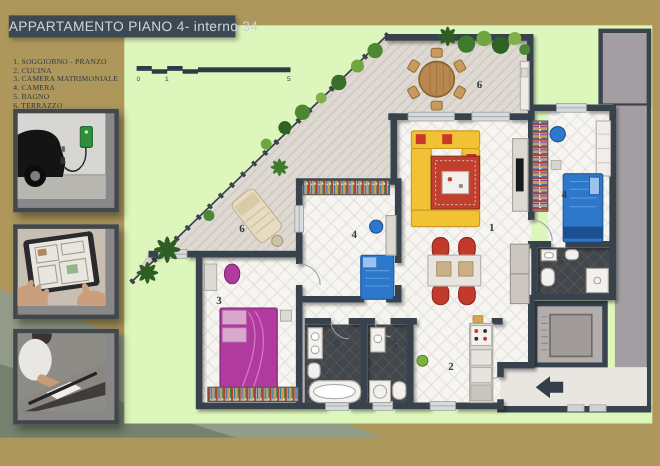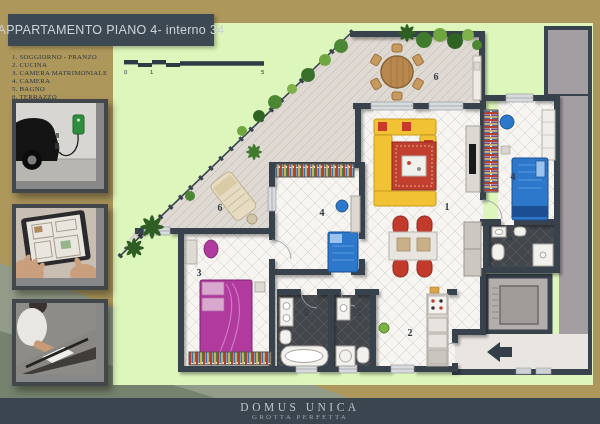--- a/index.html
+++ b/index.html
@@ -1,21 +1,21 @@
 <!DOCTYPE html>
 <html><head>
 <meta charset="utf-8">
 <style>
   html,body{margin:0;padding:0;background:#6b6b6b;}
   .page{position:relative;width:600px;height:424px;background:#ae975b;overflow:hidden;
         font-family:"Liberation Sans",sans-serif;}
   .plan-bg{position:absolute;left:113px;top:23px;width:480px;height:362px;background:#ddf6bb;}
   .corner-svg{position:absolute;left:0;top:255px;width:350px;height:143px;}
-  .title-box{position:absolute;left:8px;top:14px;width:206px;height:32px;background:#3c4852;
-             display:flex;align-items:center;justify-content:center;
+  .title-box{position:absolute;left:8px;top:14px;width:206px;height:20px;background:#3c4852;
+             display:flex;align-items:center;
              box-shadow:2px 2px 4px rgba(30,30,20,.35);}
   .title-box span{color:#ccd3d7;font-size:12.5px;letter-spacing:.3px;white-space:nowrap;}
   .legend{position:absolute;left:12px;top:53px;width:110px;}
   .legend div{font-family:"Liberation Serif",serif;font-size:6.9px;line-height:8px;
               color:#2d3a45;letter-spacing:.2px;white-space:nowrap;}
   .scalebar{position:absolute;left:124px;top:59px;}
   .photo{position:absolute;left:12px;width:88px;border:4px solid #42474c;background:#888;
          box-shadow:4px 5px 7px rgba(35,35,25,.5);}
   .photo svg{display:block;}
   .p1{top:99px;height:86px;}
@@ -409,18 +409,14 @@
       <circle cx="22" cy="2" r="9" fill="#3a3230"></circle>
       <ellipse cx="16" cy="24" rx="15" ry="19" fill="#e9e7e3"></ellipse>
       <rect x="20" y="36" width="27" height="8" rx="4" fill="#c79b76" transform="rotate(25 20 36)"></rect>
       <polygon points="0,62 80,26 80,44 6,71 0,71" fill="#8a8782"></polygon>
       <polygon points="6,71 80,44 80,56 16,71" fill="#3f3c39"></polygon>
       <polygon points="26,54 48,44 58,50 36,60" fill="#f0eeea"></polygon>
       <path d="M10,64 L72,36" stroke="#262422" stroke-width="3"></path>
     </svg>
   </div>
 
-  <div class="footer">
-    <div class="f1">DOMUS  UNICA</div>
-    <div class="f2">GROTTA  PERFETTA</div>
-  </div>
 
 </div>
 
 </body></html>

